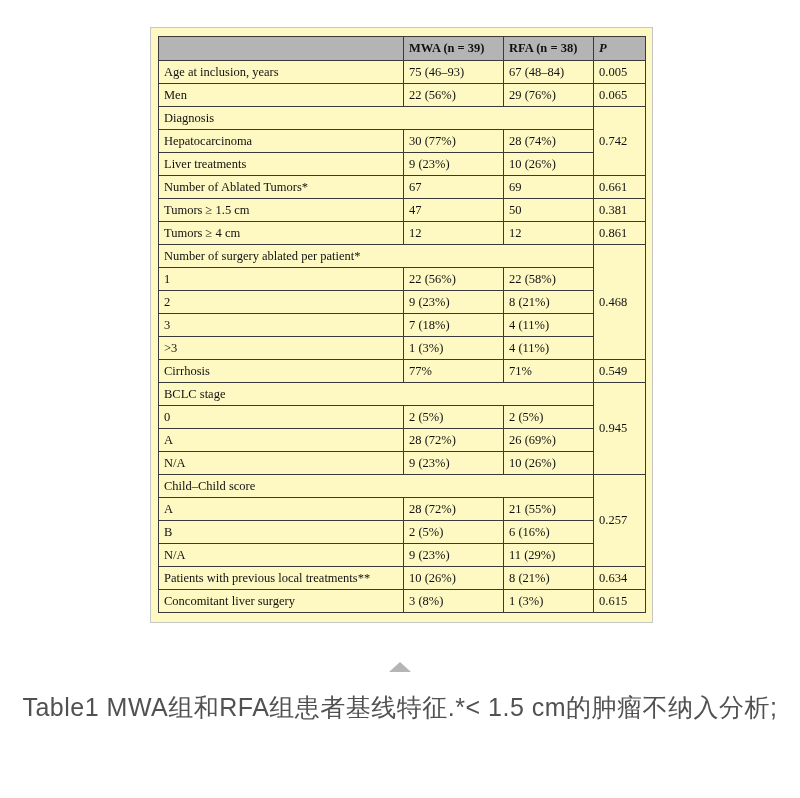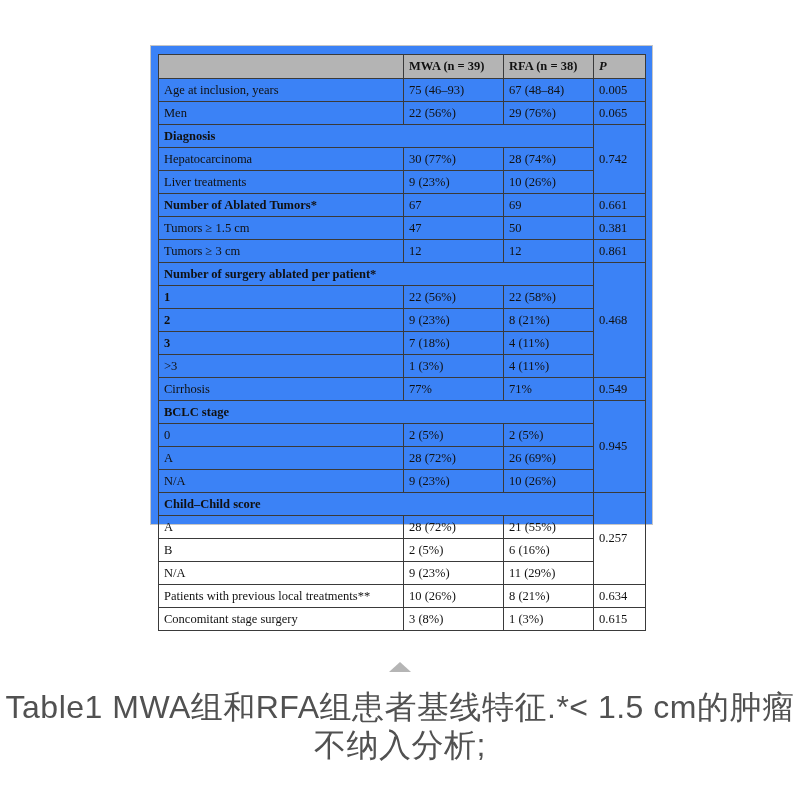--- a/index.html
+++ b/index.html
@@ -9,26 +9,25 @@
     width: 800px;
     height: 798px;
     position: relative;
     overflow: hidden;
   }
   .table-card {
     position: absolute;
     left: 150px;
     top: 27px;
     width: 503px;
-    height: 480px;
+    height: 596px;
     box-sizing: border-box;
     border: 1px solid var(--card-border, #c6c6c6);
-    background: #3b82f6;
+    background: #fef9c3;
     padding: 8px 7px;
-    margin-top: 18px;
   }
   table.baseline {
     border-collapse: collapse;
     table-layout: fixed;
     width: 487px;
     font-family: "Liberation Serif", serif;
     font-size: 12.5px;
     color: #111111;
   }
   table.baseline col.c-label { width: 245px; }
@@ -44,40 +43,40 @@
     white-space: nowrap;
     overflow: hidden;
   }
   table.baseline tr { height: 23px; }
   table.baseline thead tr { height: 24px; }
   table.baseline th {
     background: var(--header-bg, #b4b4b4);
     font-weight: bold;
   }
   table.baseline th.p-head { font-style: italic; }
-  td.bold { font-weight: bold; }
+  td.bold { font-weight: normal; }
   td.p-merged { vertical-align: middle; }
   .arrow-up {
     position: absolute;
     left: 389px;
     top: 662px;
     width: 0;
     height: 0;
     border-left: 11px solid transparent;
     border-right: 11px solid transparent;
     border-bottom: 10px solid var(--triangle, #b5b5b5);
   }
   .caption {
     position: absolute;
     left: 0;
     top: 688px;
     width: 800px;
     text-align: center;
     font-family: "Liberation Sans", sans-serif;
-    font-size: 32px;
+    font-size: 25px;
     line-height: 38px;
     color: var(--caption-text, #515151);
     letter-spacing: 0.5px;
   }
 </style>
 </head>
 <body>
 
 <div class="table-card">
   <table class="baseline">
@@ -128,21 +127,21 @@
         <td>69</td>
         <td>0.661</td>
       </tr>
       <tr>
         <td>Tumors ≥ 1.5 cm</td>
         <td>47</td>
         <td>50</td>
         <td>0.381</td>
       </tr>
       <tr>
-        <td>Tumors ≥ 3 cm</td>
+        <td>Tumors ≥ 4 cm</td>
         <td>12</td>
         <td>12</td>
         <td>0.861</td>
       </tr>
       <tr>
         <td class="bold" colspan="3">Number of surgery ablated per patient*</td>
         <td class="p-merged" rowspan="5">0.468</td>
       </tr>
       <tr>
         <td class="bold">1</td>
@@ -208,21 +207,21 @@
         <td>9 (23%)</td>
         <td>11 (29%)</td>
       </tr>
       <tr>
         <td>Patients with previous local treatments**</td>
         <td>10 (26%)</td>
         <td>8 (21%)</td>
         <td>0.634</td>
       </tr>
       <tr>
-        <td>Concomitant stage surgery</td>
+        <td>Concomitant liver surgery</td>
         <td>3 (8%)</td>
         <td>1 (3%)</td>
         <td>0.615</td>
       </tr>
     </tbody>
   </table>
 </div>
 
 <div class="arrow-up"></div>
 

